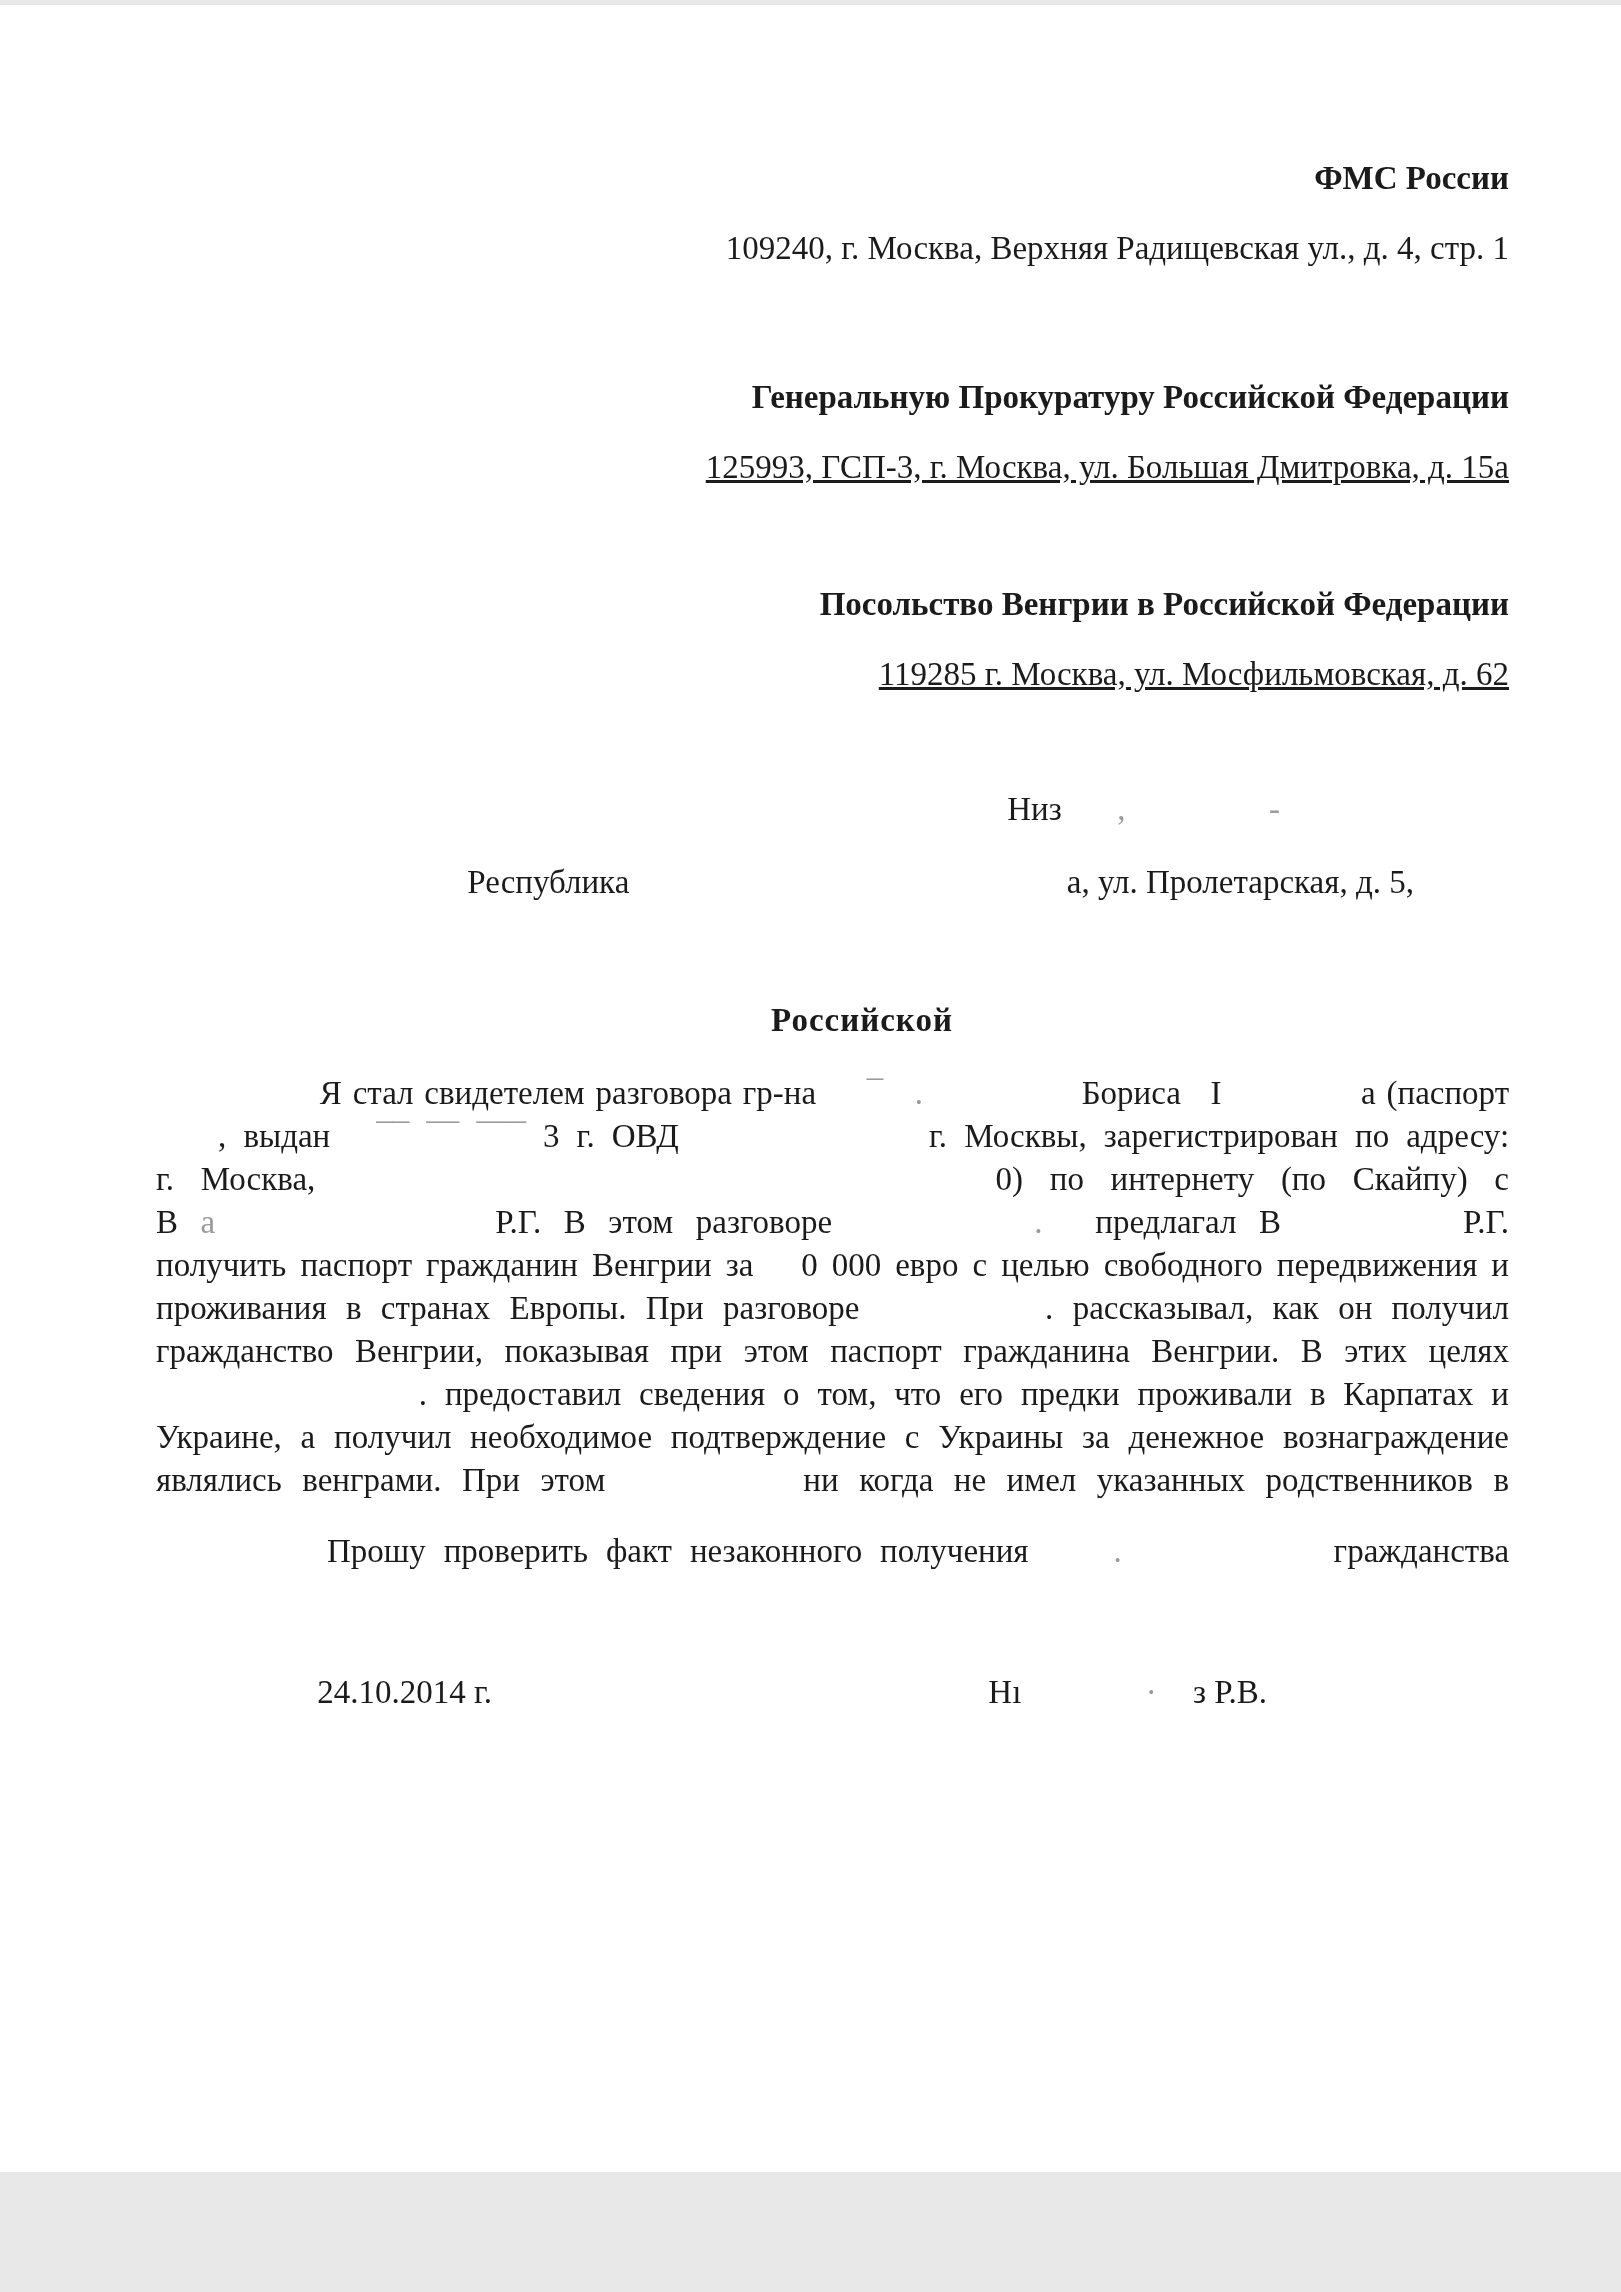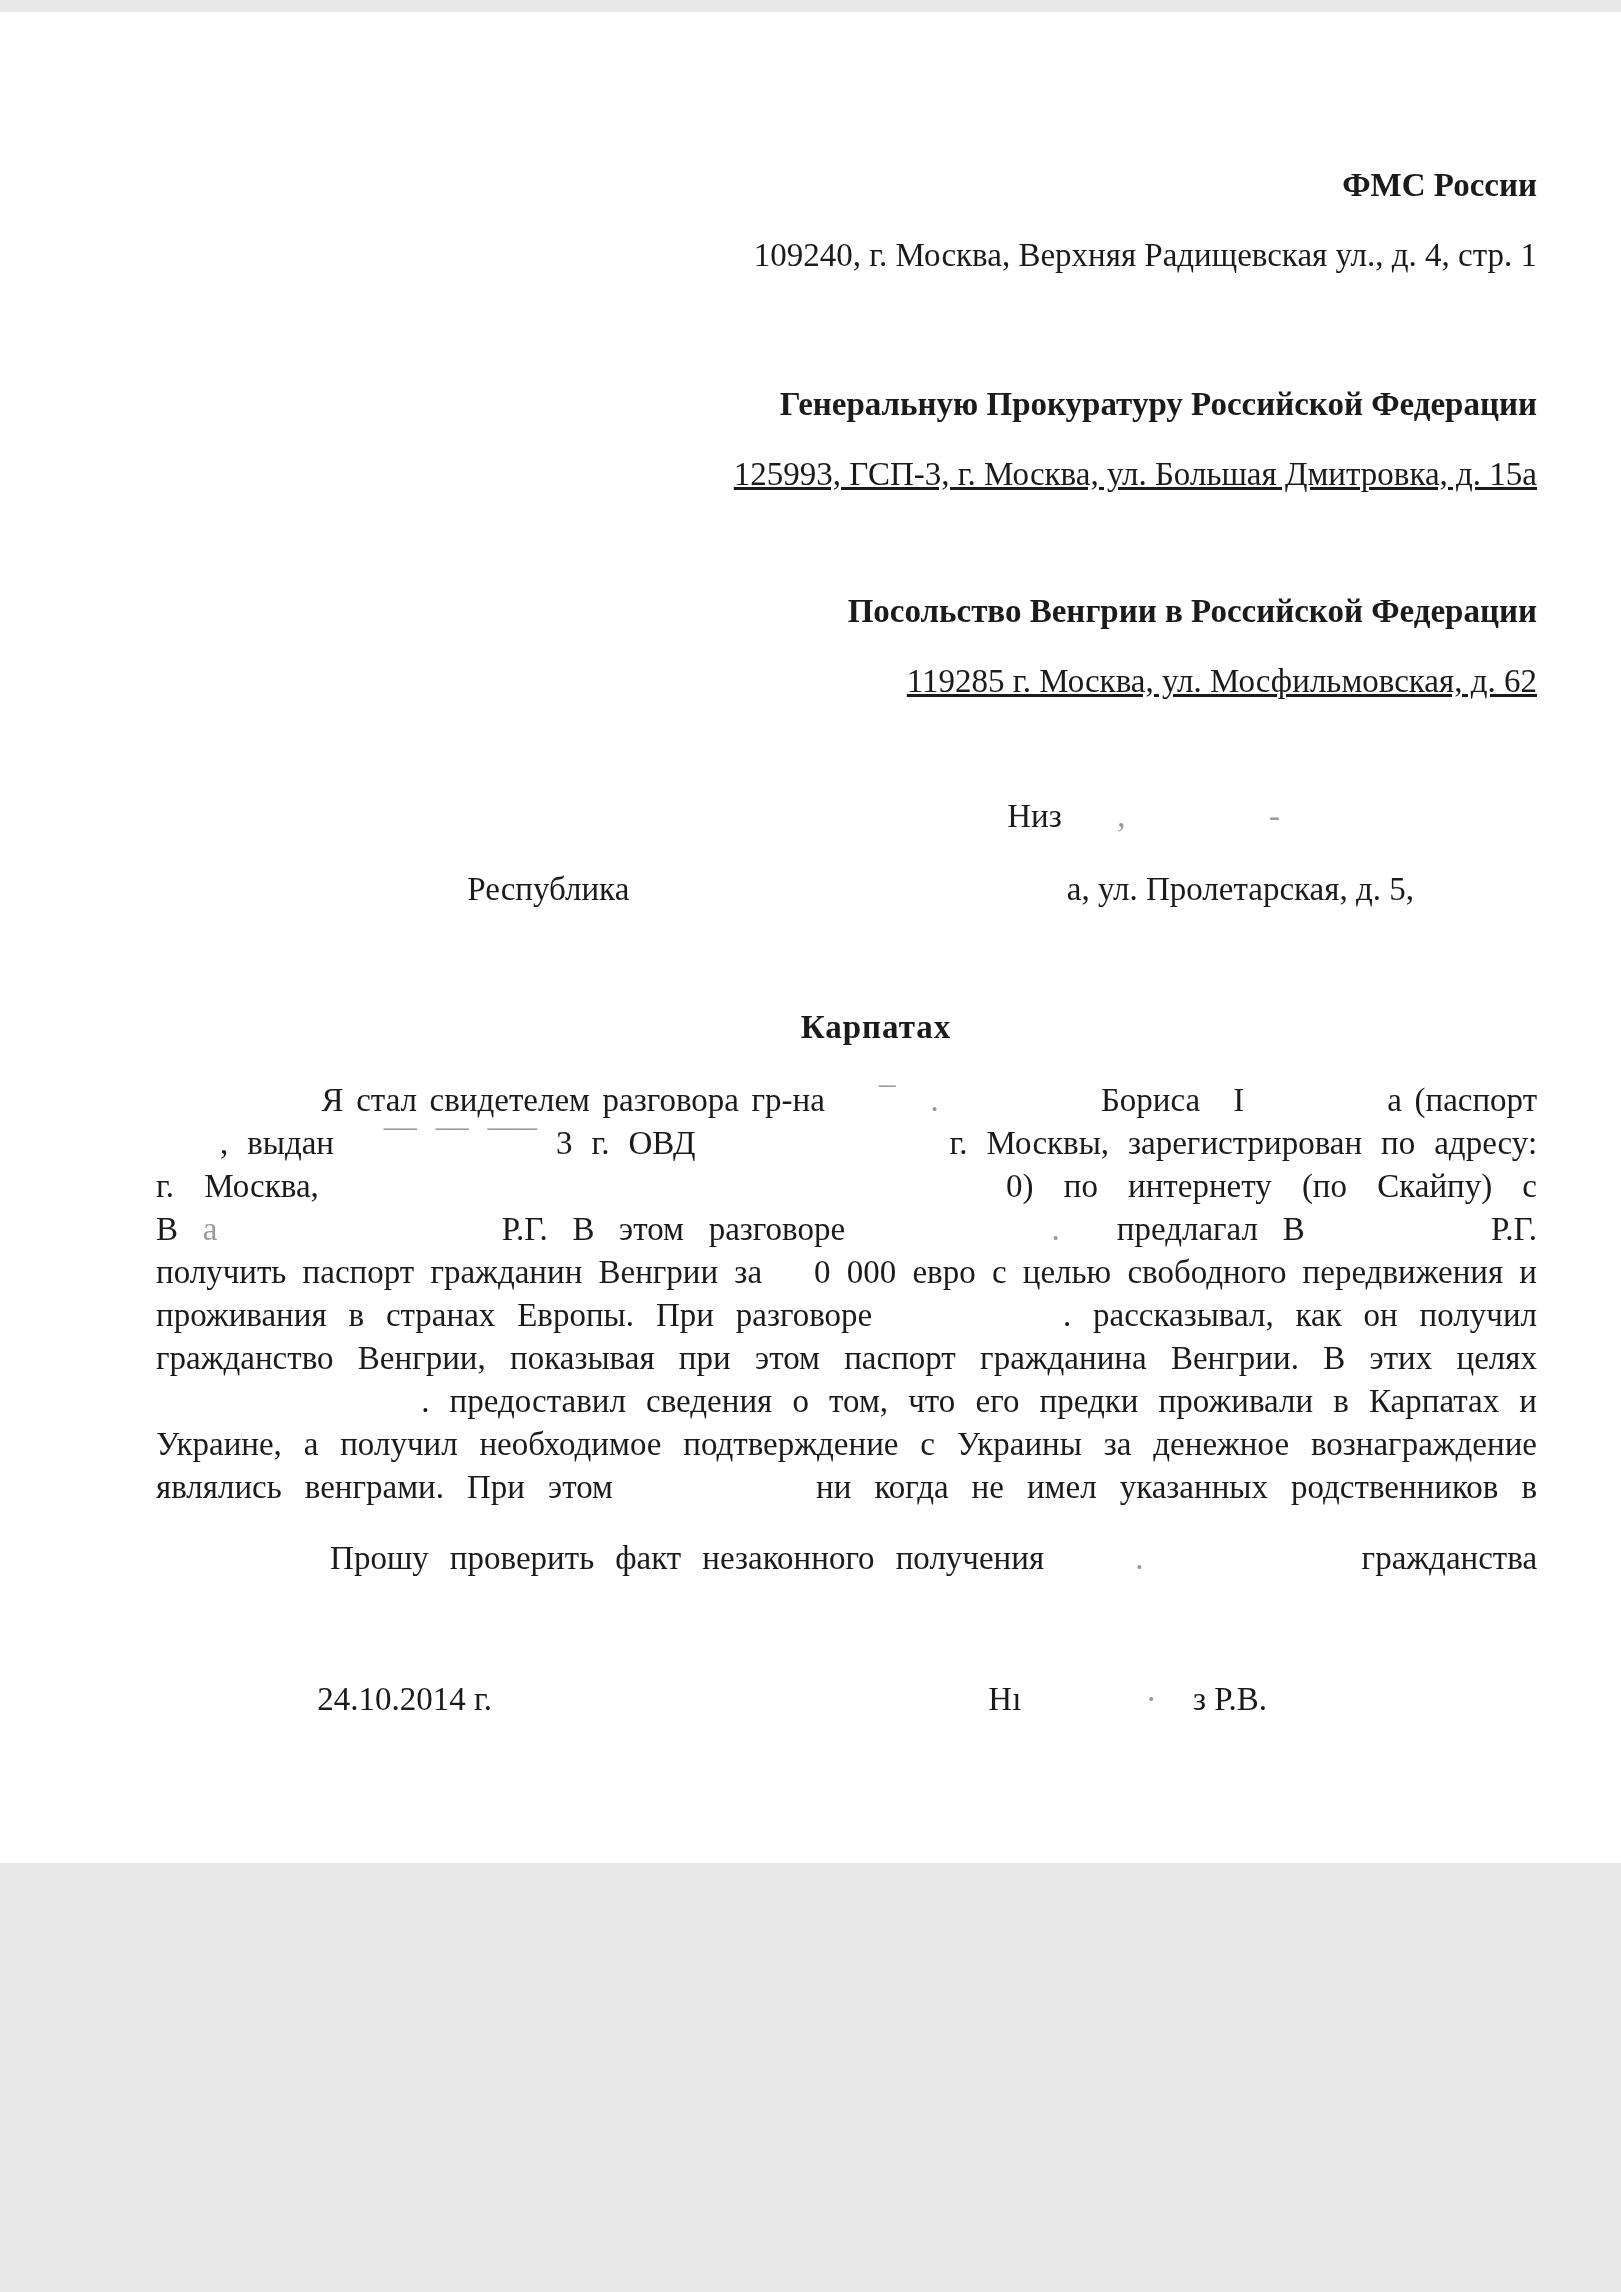--- a/index.html
+++ b/index.html
@@ -1,22 +1,22 @@
 <!DOCTYPE html>
 <html><head>
 <meta charset="utf-8">
 <style>
   html,body { margin:0; padding:0; background:#e8e8e8; }
   .page {
     position:relative;
-    width:1621px; height:1851px;
-    margin:12px auto;
+    width:1621px; height:2167px;
+    margin:5px auto;
     background:#ffffff;
     box-sizing:border-box;
-    padding:152px 84px 0 156px;
+    padding:152px 112px 0 156px;
     font-family:"Liberation Serif","DejaVu Serif",serif;
     font-size:33px;
     color:#1b1b1b;
   }
   .line {
     height:43px; line-height:43px;
     overflow:hidden;
     white-space:nowrap;
   }
   .just { text-align:justify; text-align-last:justify; white-space:normal; }
@@ -43,21 +43,21 @@
 
   <div class="line hdr bold g108">Генеральную Прокуратуру Российской Федерации</div>
   <div class="line hdr g28">125993, ГСП-3, г. Москва, ул. Большая Дмитровка, д. 15а</div>
 
   <div class="line hdr bold g96">Посольство Венгрии в Российской Федерации</div>
   <div class="line hdr g28">119285 г. Москва, ул. Мосфильмовская, д. 62</div>
 
   <div class="line g94"><span class="gap" style="width: 843px;"></span> <span class="seg">Низ</span> <span class="gap" style="width: 39px;"></span> <span class="faint">,</span> <span class="gap" style="width: 127px;"></span> <span class="faint">-</span> <span class="gap" style="width: 221px;"></span>  </div>
   <div class="line g31"><span class="gap" style="width: 303px;"></span> <span class="seg">Республика</span> <span class="gap" style="width: 421px;"></span> <span class="seg">а, ул. Пролетарская, д. 5,</span> </div>
 
-  <div class="line title g97">Карпатах</div>
+  <div class="line title g97">Российской</div>
 
   <div class="line just g31"><span class="gap" style="width: 153px;"></span> <span class="seg">Я стал свидетелем разговора гр-на</span> <span class="gap" style="width: 29px;"></span> <span class="faint">¯</span> <span class="gap" style="width: 9.8px;"></span> <span class="faint">.</span> <span class="gap" style="width: 137px;"></span> <span class="seg">Бориса</span> <span class="gap" style="width: 7.8px;"></span> <span class="seg">І</span> <span class="gap" style="width: 118px;"></span> <span class="seg">а (паспорт</span> </div>
   <div class="line just"><span class="gap" style="width: 45px;"></span> <span class="seg">, выдан</span> <span class="gap" style="width: 11.8px;"></span> <span class="faint">¯¯ ¯¯ ¯¯¯</span> <span class="seg">3 г. ОВД</span> <span class="gap" style="width: 216px;"></span> <span class="seg">г. Москвы, зарегистрирован по адресу:</span> </div>
   <div class="line just"><span class="seg">г.  Москва,</span> <span class="gap" style="width: 627px;"></span> <span class="seg">0) по интернету (по Скайпу) с</span> </div>
   <div class="line just"><span class="seg">В</span> <span class="faint">а</span> <span class="gap" style="width: 235px;"></span> <span class="seg">Р.Г. В этом разговоре</span> <span class="gap" style="width: 157px;"></span> <span class="faint">.</span> <span class="gap" style="width: 7.8px;"></span> <span class="seg">предлагал В</span> <span class="gap" style="width: 137px;"></span> <span class="seg">Р.Г.</span> </div>
   <div class="line just"><span class="seg">получить паспорт гражданин Венгрии за</span> <span class="gap" style="width: 19.6px;"></span> <span class="seg">0 000 евро с целью свободного передвижения и</span> </div>
   <div class="line just"><span class="seg">проживания в странах Европы. При разговоре</span> <span class="gap" style="width: 147px;"></span> <span class="seg">. рассказывал, как он получил</span> </div>
   <div class="line just"><span class="seg">гражданство Венгрии, показывая при этом паспорт гражданина Венгрии. В этих целях</span> </div>
   <div class="line just"><span class="gap" style="width: 245px;"></span> <span class="seg">. предоставил сведения о том, что его предки проживали в Карпатах и</span> </div>
   <div class="line just"><span class="seg">Украине, а получил необходимое подтверждение с Украины за денежное вознаграждение</span> </div>

